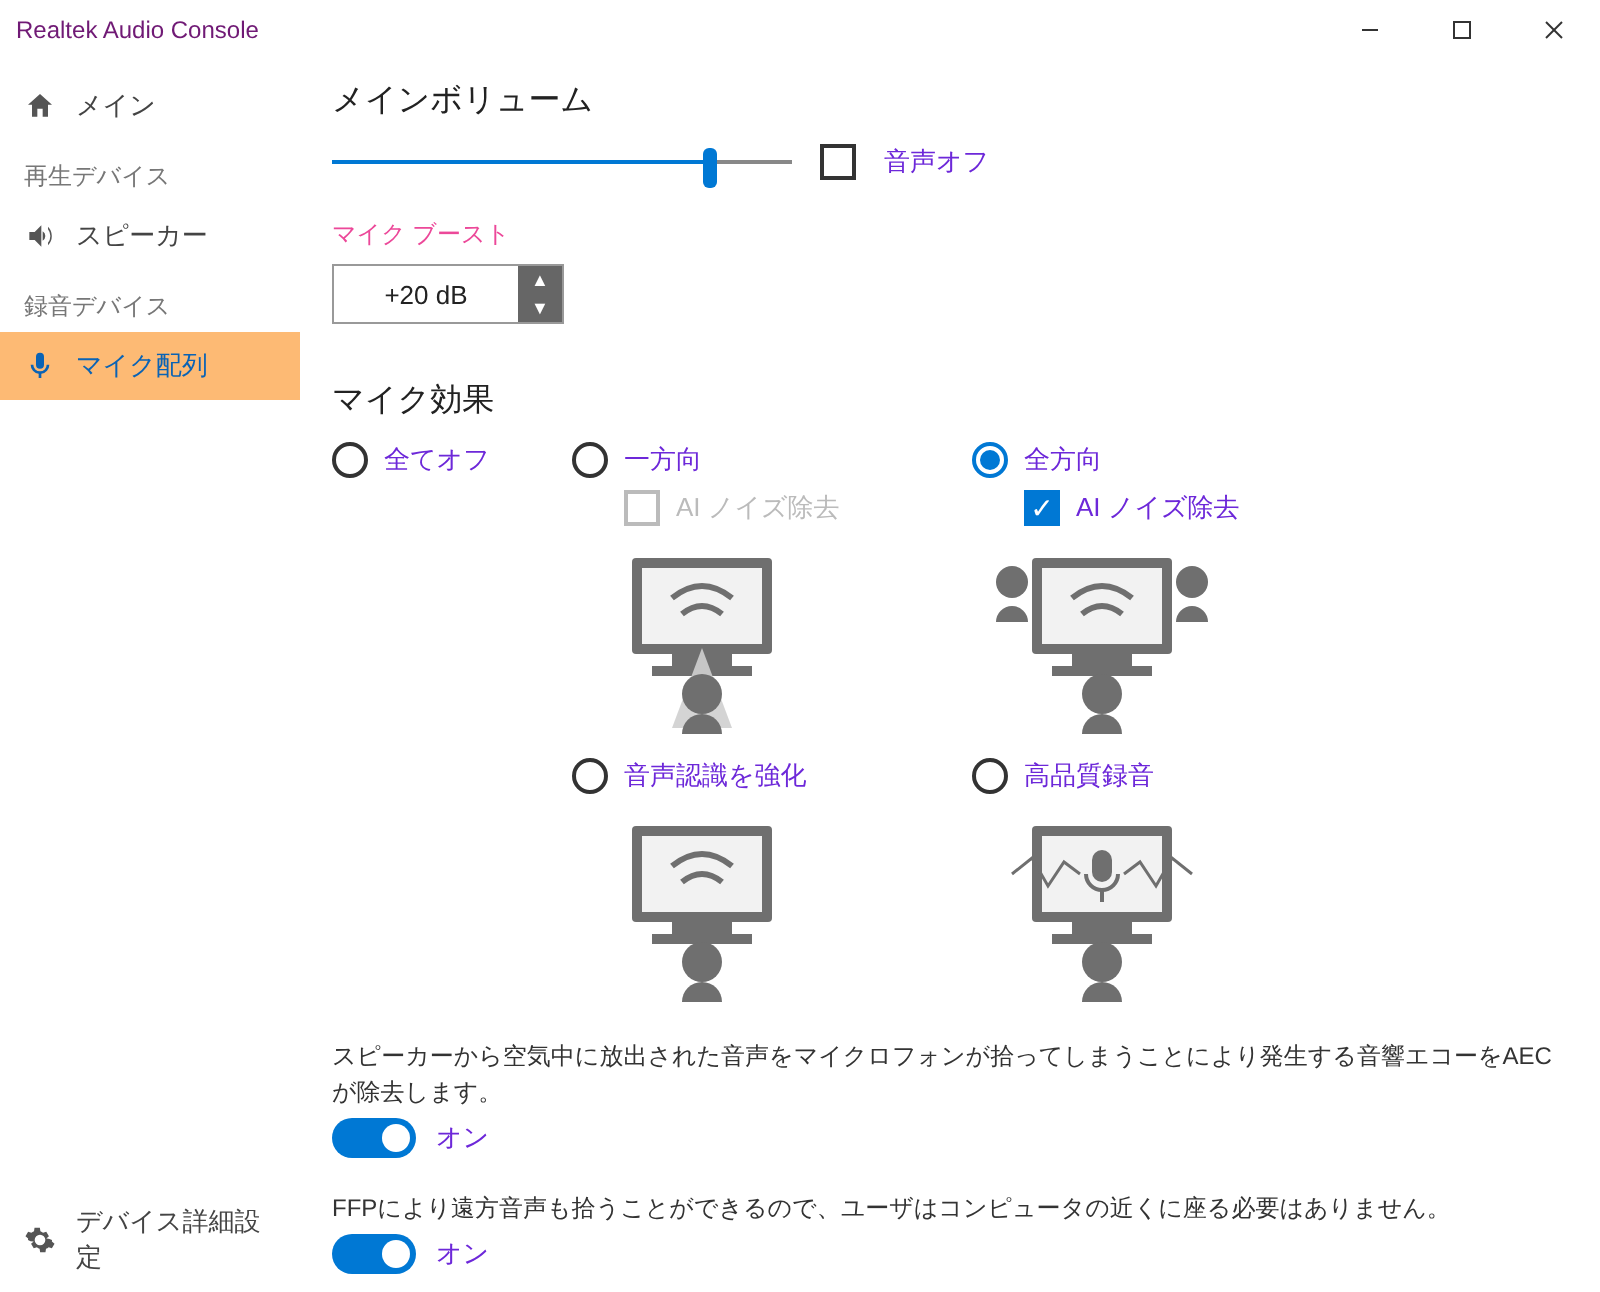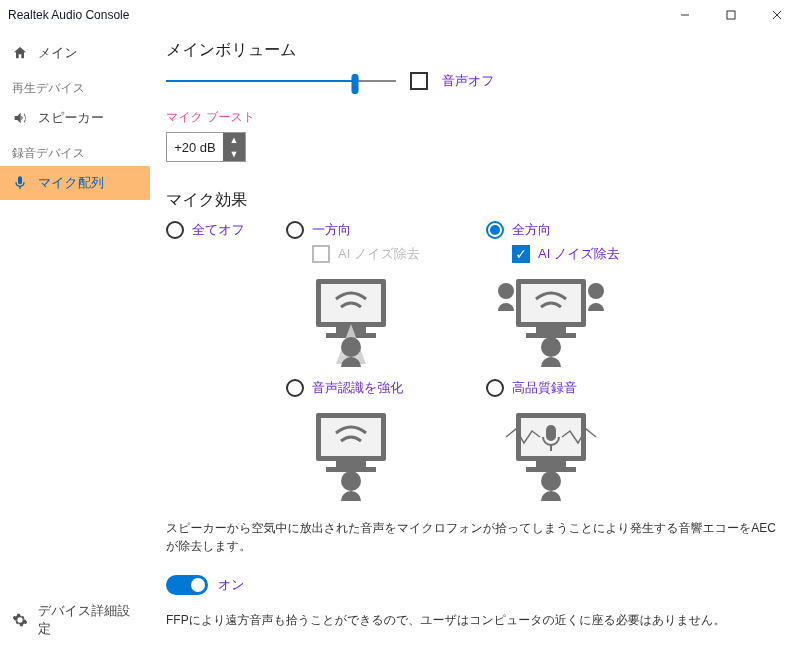--- a/index.html
+++ b/index.html
@@ -13,21 +13,21 @@
     height: 646px;
     overflow: hidden;
   }
   .titlebar {
     height: 30px;
     display: flex;
     align-items: center;
     justify-content: space-between;
     padding: 0 0 0 8px;
     font-size: 12px;
-    color: #0f172a;
+    color: #701a75;
   }
   .titlebar-text { font-size: 12px; }
   .win-controls { display: flex; }
   .win-btn {
     width: 46px;
     height: 30px;
     display: flex;
     align-items: center;
     justify-content: center;
     font-size: 11px;
@@ -89,21 +89,21 @@
   .checkbox {
     width: 18px; height: 18px; border: 2px solid #333; display: inline-flex;
     align-items: center; justify-content: center; font-size: 14px; color: #fff;
   }
   .checkbox.checked { background: #0078d4; border-color: #0078d4; }
   .checkbox.disabled { border-color: #bbb; }
   .small-label { font-size: 13px; color: #6d28d9; }
   .small-label.disabled { color: #bbb; }
   .sublabel { font-size: 12px; color: #ec4899; margin: 18px 0 6px; }
   .spinbox {
-    display: flex; width: 80px; height: 30px; border: 1px solid #999;
+    display: flex; width: 116px; height: 30px; border: 1px solid #999;
   }
   .spin-val {
     flex: 1; display: flex; align-items: center; justify-content: center;
     font-size: 13px;
   }
   .spin-btns {
     width: 22px; display: flex; flex-direction: column;
     background: #666;
   }
   .spin-up, .spin-down {
@@ -133,21 +133,21 @@
   .illus svg { width: 100%; height: 100%; }
   .desc { font-size: 12px; color: #333; margin-top: 16px; line-height: 1.5; }
   .toggle {
     width: 42px; height: 20px; border-radius: 10px; background: #0078d4;
     position: relative; display: inline-block;
   }
   .toggle::after {
     content: ""; position: absolute; right: 3px; top: 3px;
     width: 14px; height: 14px; border-radius: 50%; background: #fff;
   }
-  .toggle-row { display: flex; align-items: center; gap: 10px; margin-top: 20px; }
+  .toggle-row { display: flex; align-items: center; gap: 10px; margin-top: 4px; }
 </style>
 </head>
 <body>
 
 <div class="titlebar">
   <span class="titlebar-text">Realtek Audio Console</span>
   <div class="win-controls">
     <div class="win-btn">
       <svg width="10" height="10">
           <line x1="1" y1="5" x2="9" y2="5" stroke="#333" stroke-width="1"></line>

